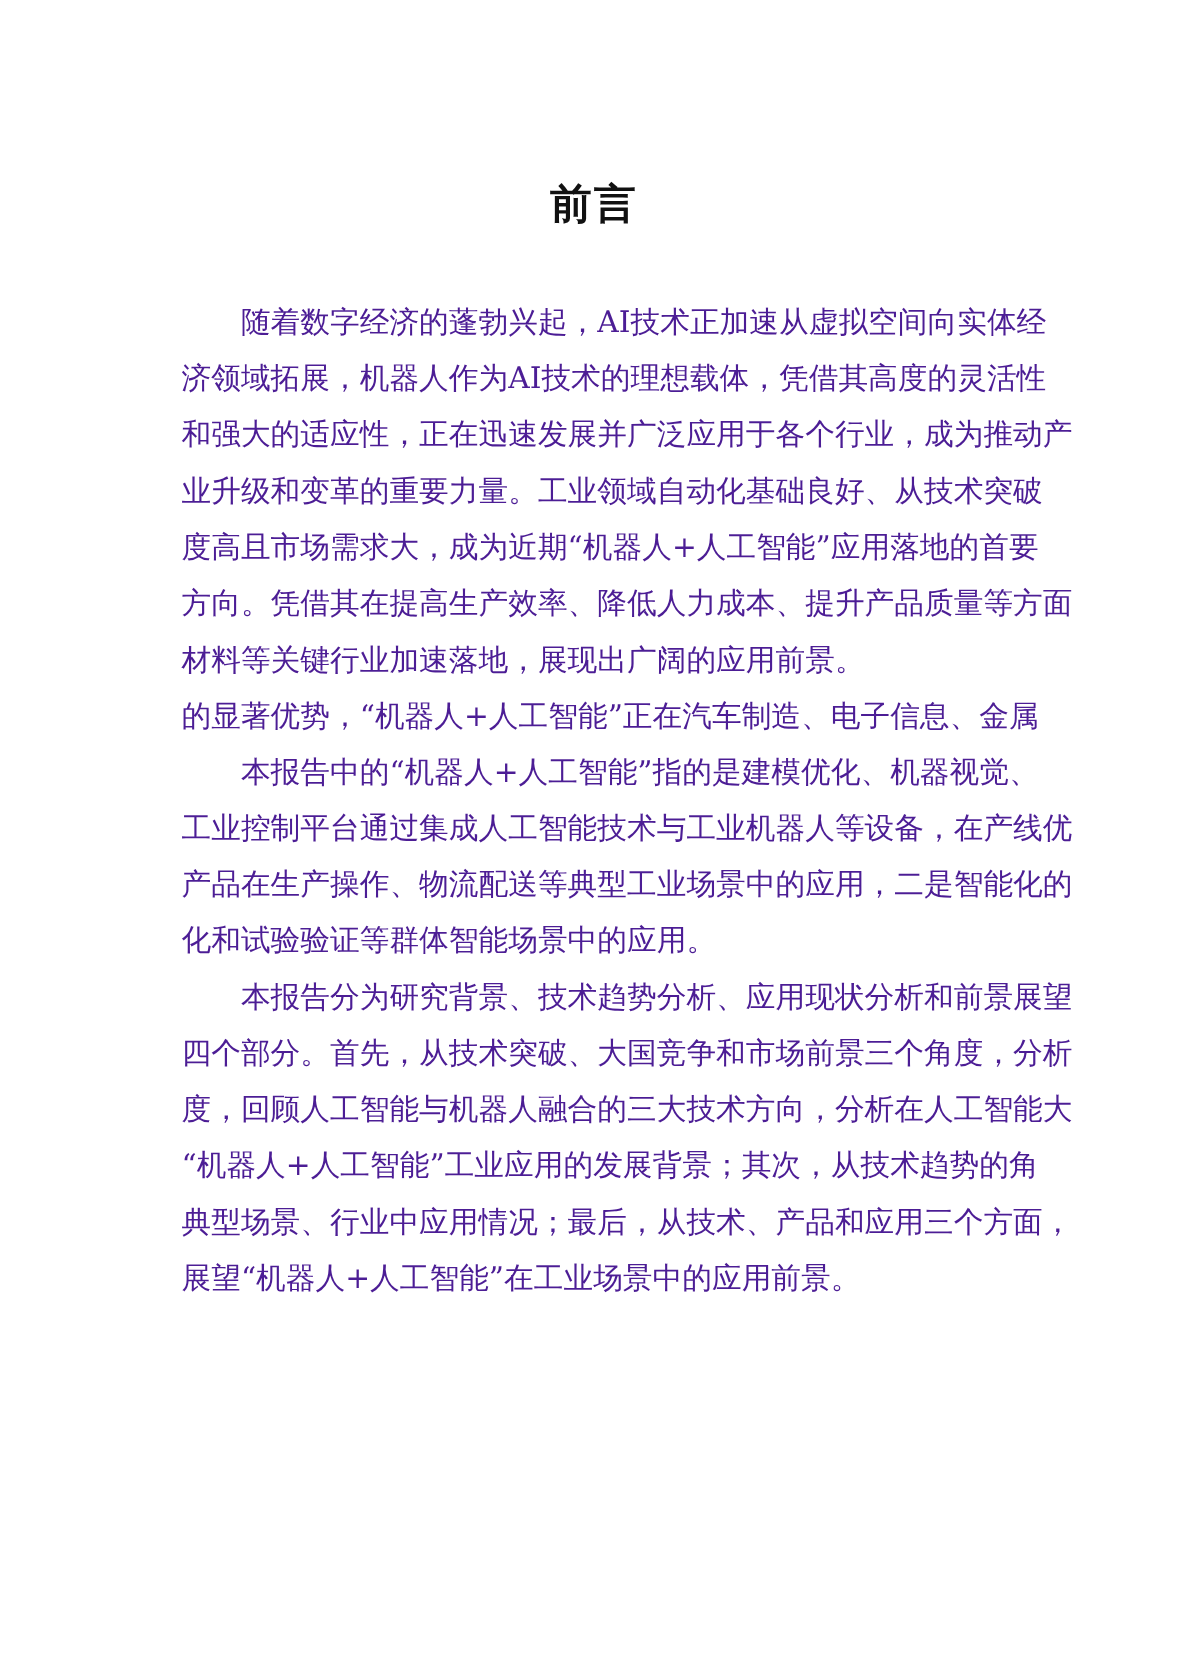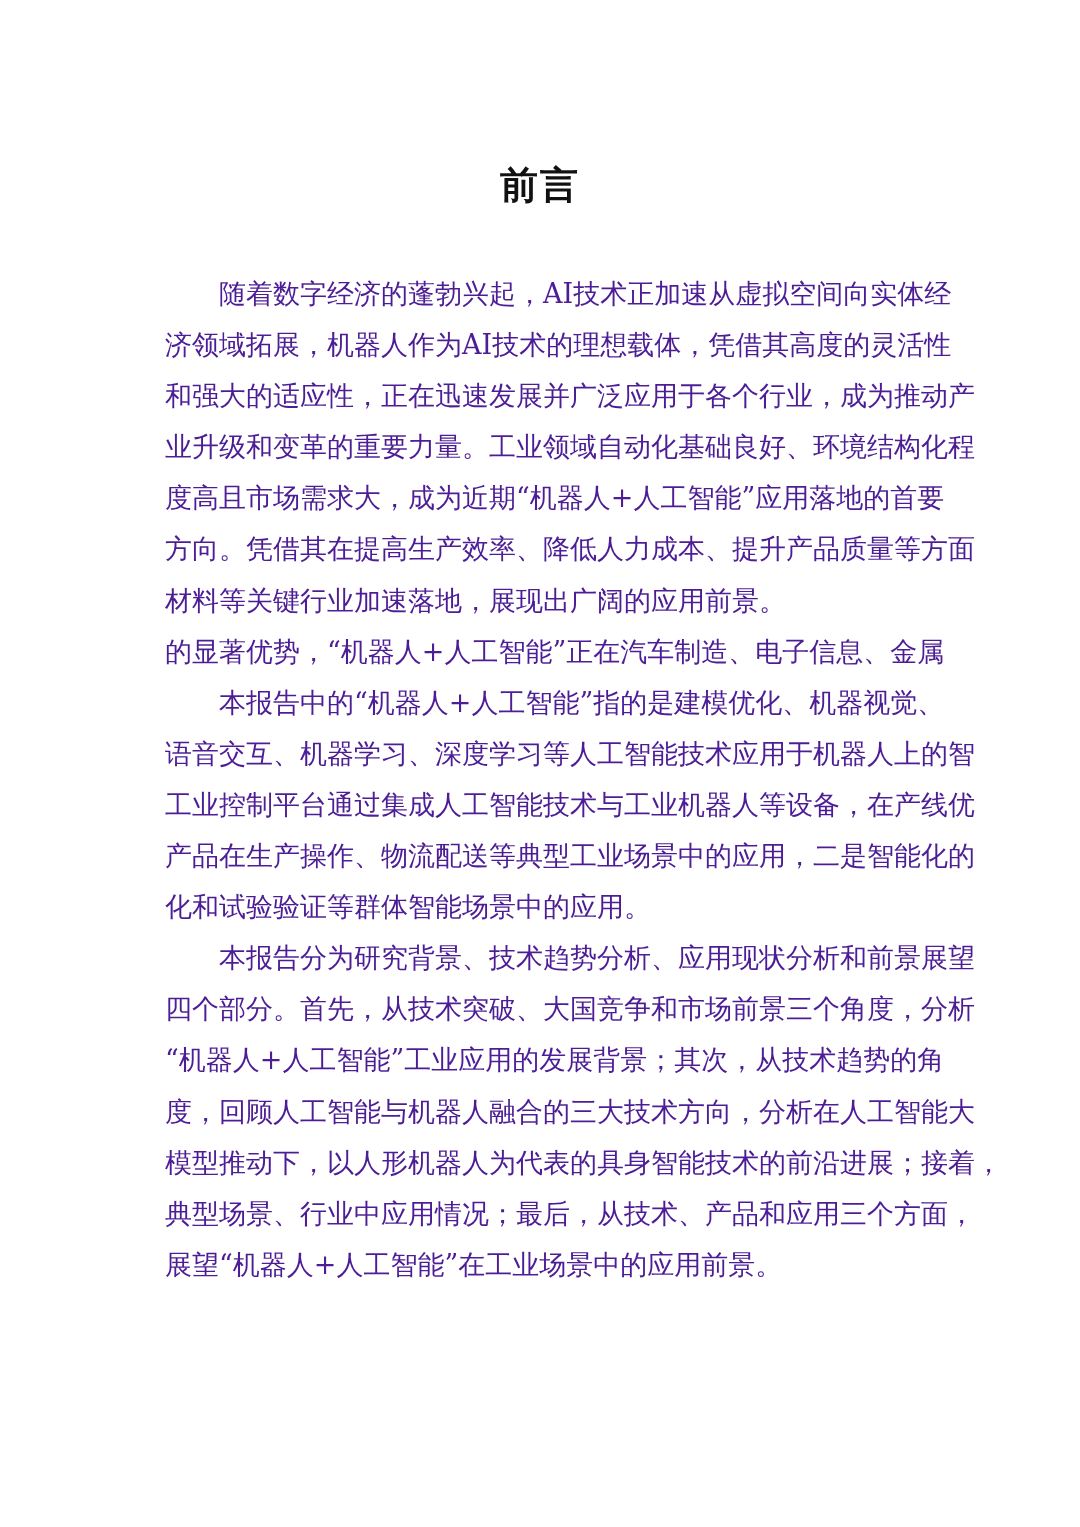--- a/index.html
+++ b/index.html
@@ -60,38 +60,36 @@
 
 <div class="page">
   <div class="title">前言</div>
 
   <div class="body-text">
 
     <div class="paragraph">
       <span class="line">　　随着数字经济的蓬勃兴起，AI技术正加速从虚拟空间向实体经</span>
       <span class="line">济领域拓展，机器人作为AI技术的理想载体，凭借其高度的灵活性</span>
       <span class="line">和强大的适应性，正在迅速发展并广泛应用于各个行业，成为推动产</span>
-      <span class="line">业升级和变革的重要力量。工业领域自动化基础良好、环境结构化程</span>
+      <span class="line">业升级和变革的重要力量。工业领域自动化基础良好、从技术突破</span>
       <span class="line">度高且市场需求大，成为近期“机器人+人工智能”应用落地的首要</span>
       <span class="line">方向。凭借其在提高生产效率、降低人力成本、提升产品质量等方面</span>
       <span class="line last">材料等关键行业加速落地，展现出广阔的应用前景。</span>
       <span class="line">的显著优势，“机器人+人工智能”正在汽车制造、电子信息、金属</span>
     </div>
 
     <div class="paragraph">
       <span class="line">　　本报告中的“机器人+人工智能”指的是建模优化、机器视觉、</span>
-      <span class="line">语音交互、机器学习、深度学习等人工智能技术应用于机器人上的智</span>
       <span class="line">工业控制平台通过集成人工智能技术与工业机器人等设备，在产线优</span>
       <span class="line">产品在生产操作、物流配送等典型工业场景中的应用，二是智能化的</span>
       <span class="line last">化和试验验证等群体智能场景中的应用。</span>
     </div>
 
     <div class="paragraph">
       <span class="line">　　本报告分为研究背景、技术趋势分析、应用现状分析和前景展望</span>
       <span class="line">四个部分。首先，从技术突破、大国竞争和市场前景三个角度，分析</span>
+      <span class="line">度，回顾人工智能与机器人融合的三大技术方向，分析在人工智能大</span>
       <span class="line">“机器人+人工智能”工业应用的发展背景；其次，从技术趋势的角</span>
-      <span class="line">度，回顾人工智能与机器人融合的三大技术方向，分析在人工智能大</span>
-      <span class="line">模型推动下，以人形机器人为代表的具身智能技术的前沿进展；接着，</span>
       <span class="line">典型场景、行业中应用情况；最后，从技术、产品和应用三个方面，</span>
       <span class="line last">展望“机器人+人工智能”在工业场景中的应用前景。</span>
     </div>
   </div>
 </div>
 
 </body></html>

